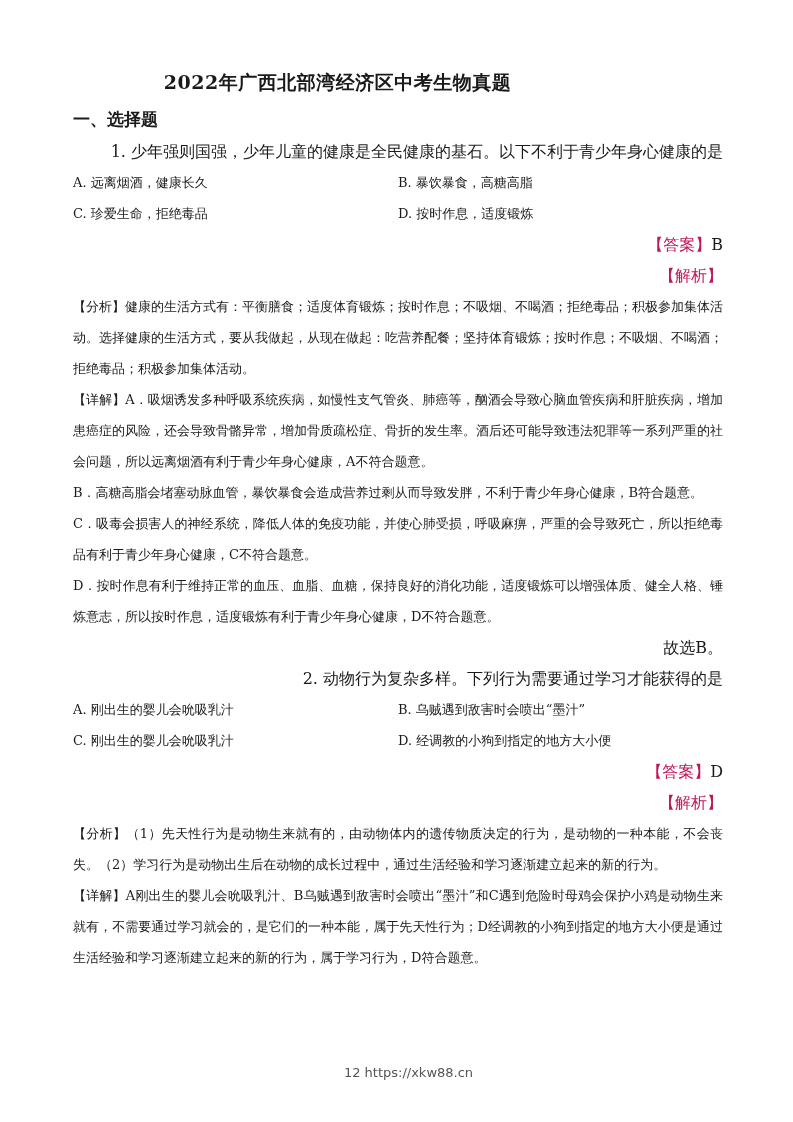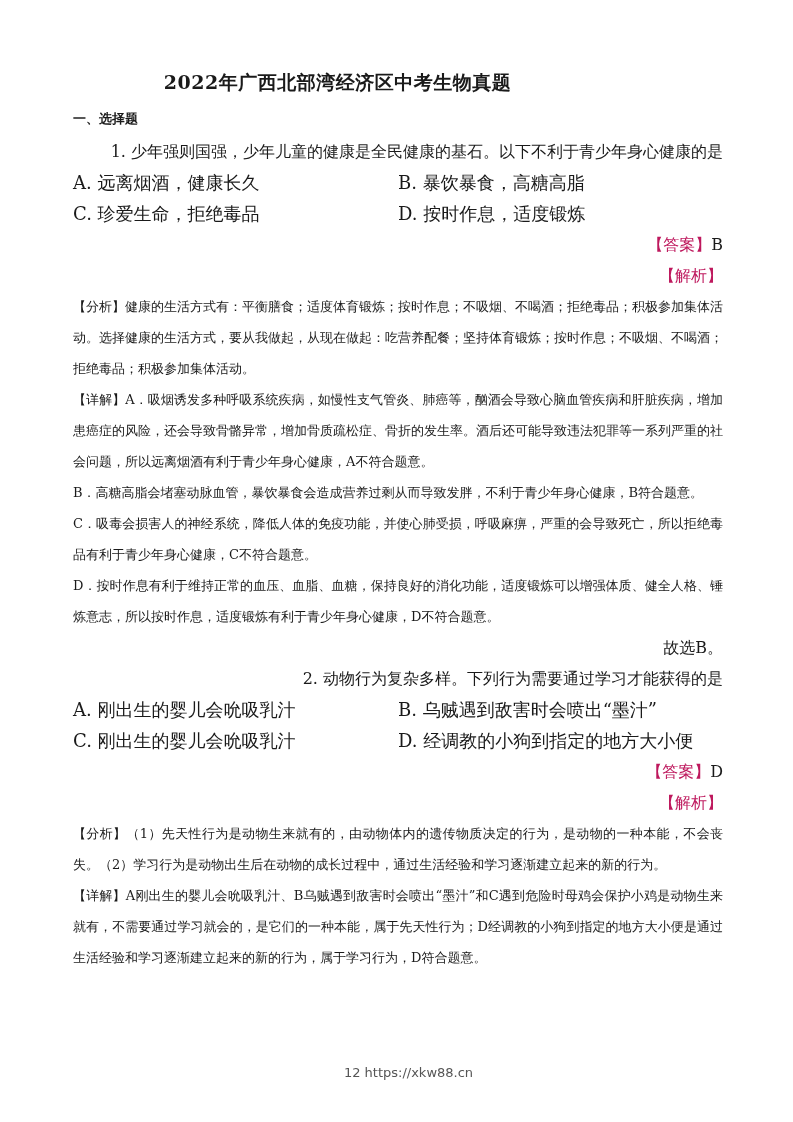--- a/index.html
+++ b/index.html
@@ -6,24 +6,24 @@
   body {
     width: 793px; height: 1122px; position: relative; overflow: hidden;
     font-family: "DejaVu Serif", "Liberation Serif", serif;
     color: #1a1a1a;
   }
   .title {
     position: absolute; top: 70px; left: 0; width: 675px; text-align: center;
     font-size: 19px; font-weight: bold; letter-spacing: 0.5px;
   }
   .content { position: absolute; left: 73px; width: 650px; top: 106px; }
-  .section-heading { font-size: 13px; font-weight: bold; height: 26px; line-height: 26px; margin-bottom: 4px; }
+  .section-heading { font-size: 17px; font-weight: bold; height: 26px; line-height: 26px; margin-bottom: 4px; }
   .line { font-size: 16px; line-height: 31px; height: 31px; white-space: nowrap; text-align: right; }
   .para { font-size: 13px; line-height: 31px; text-align: justify; text-justify: inter-character; }
-  .opts { display: flex; height: 31px; line-height: 31px; font-size: 18px; }
+  .opts { display: flex; height: 31px; line-height: 31px; font-size: 13px; }
   .opt { width: 325px; white-space: nowrap; }
   .tag-blue { color: #be185d; }
   .tag-bold { font-weight: normal; }
   .footer {
     position: absolute; top: 1065px; left: 0; width: 793px; text-align: center;
     font-family: "DejaVu Sans", "Liberation Sans", sans-serif; font-size: 13px; color: #555; padding-left: 12px;
   }
 </style>
 </head>
 <body>

